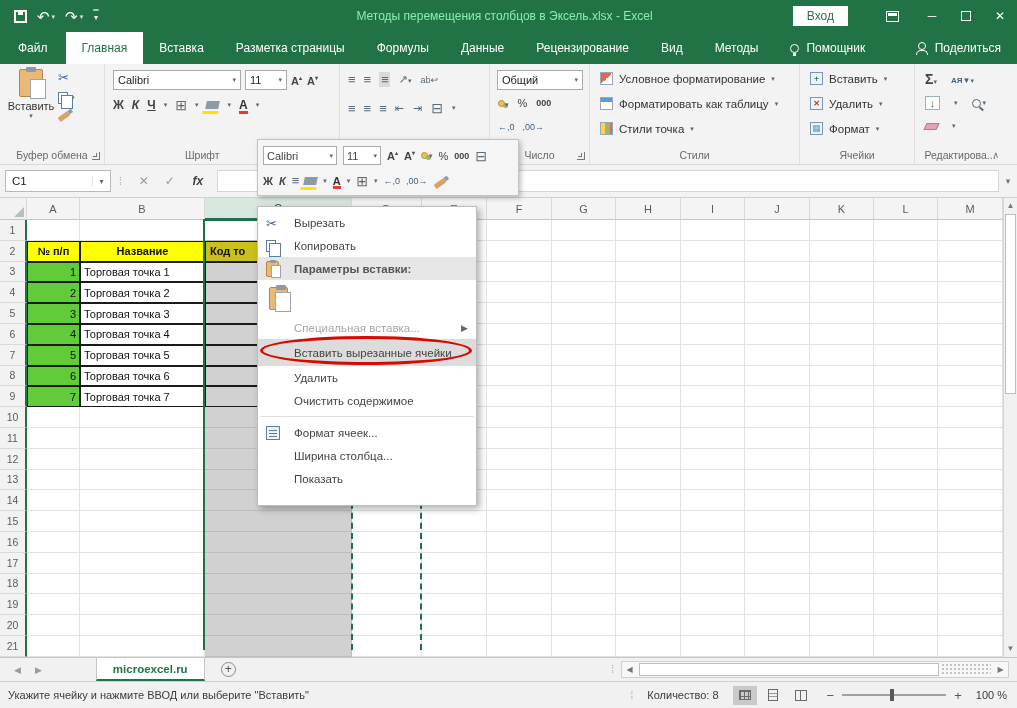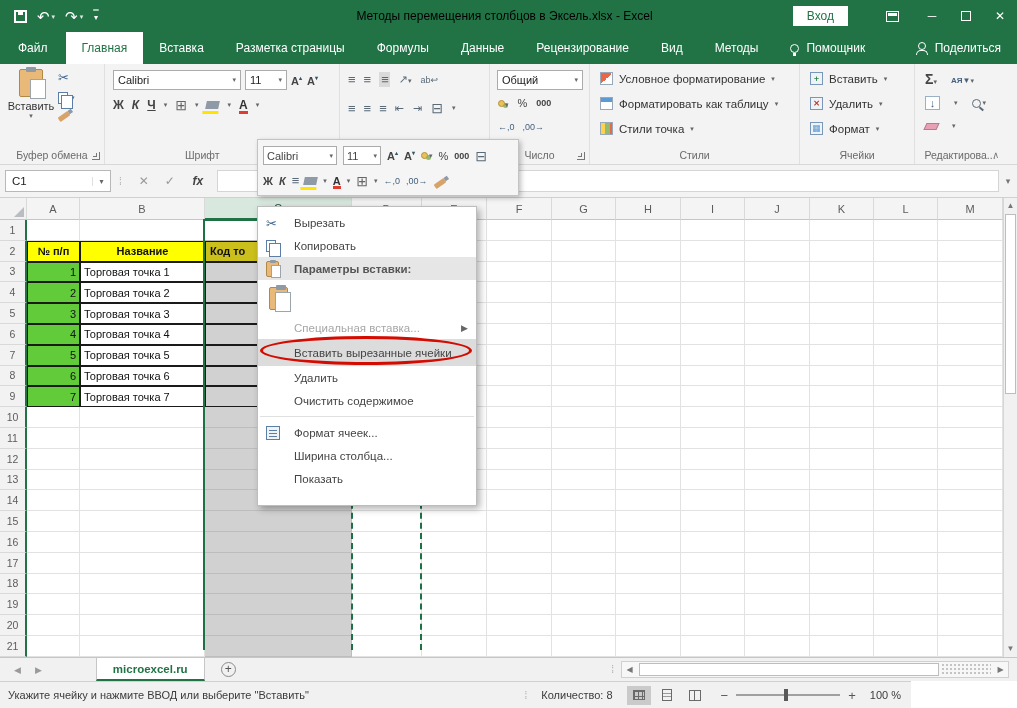--- a/index.html
+++ b/index.html
@@ -12,21 +12,21 @@
     display:flex;align-items:center;}
   .qat{display:flex;align-items:center;gap:10px;padding-left:14px;}
   .qat .qbtn{display:flex;align-items:center;color:#fff;font-size:15px;line-height:1;cursor:default;}
   .i-save{width:13px;height:13px;border:2px solid #fff;position:relative;}
   .i-save::after{content:"";position:absolute;left:2px;top:-1px;width:5px;height:4px;background:#fff;}
   .i-undo::before{content:"↶";} .i-redo::before{content:"↷";}
   .tinydd{font-size:7px;margin-left:2px;color:#d8e8df;}
   .i-qatmore{display:flex;flex-direction:column;align-items:center;line-height:4px;font-size:8px;color:#fff;}
   .i-qatmore::before{content:"▔";font-size:7px;} .i-qatmore::after{content:"▾";}
   #title-text{position:absolute;left:0;right:8px;top:0;height:32px;display:flex;align-items:center;justify-content:center;
-    font-size:12px;color:#000000;pointer-events:none;}
+    font-size:12px;color:#86efac;pointer-events:none;}
   .tright{position:absolute;right:0;top:0;height:32px;display:flex;align-items:center;padding-left:21px;}
   .signin{background:#fff;color:#217346;font-size:12px;padding:3px 14px;margin-right:22px;cursor:default;}
   .i-ribopt{width:13px;height:11px;border:1px solid #fff;position:relative;margin:0 16px;}
   .i-ribopt::after{content:"";position:absolute;left:1px;top:1px;right:1px;height:3px;background:#fff;}
   .wbtn{width:34px;height:32px;display:flex;align-items:center;justify-content:center;color:#fff;font-size:12px;}
   .i-max{width:10px;height:10px;border:1px solid #fff;}
 
   
   #tabstrip{position:absolute;left:0;top:32px;width:1017px;height:32px;background:#217346;display:flex;align-items:stretch;color:#fff;}
   .rtab{display:flex;align-items:center;padding:0 16px;font-size:12px;cursor:default;}
@@ -172,21 +172,21 @@
   .stab{background:#fff;border-left:1px solid #c6c6c6;border-right:1px solid #c6c6c6;border-bottom:2px solid #217346;
     display:flex;align-items:center;padding:0 16px;font-size:11.5px;font-weight:bold;color:#217346;margin-left:40px;}
   .addsheet{width:15px;height:15px;border:1px solid #8a8a8a;border-radius:50%;color:#555;font-size:12px;line-height:13px;text-align:center;align-self:center;margin-left:16px;}
   .hgrip{align-self:center;color:#b0b0b0;font-size:10px;margin-left:auto;letter-spacing:1px;}
   #hscroll{align-self:center;display:flex;align-items:center;width:388px;height:17px;margin:0 8px 0 6px;border:1px solid #d0d0d0;background:#f7f7f7;}
   .harr{width:15px;text-align:center;color:#777;font-size:8px;}
   .hthumb{width:300px;height:13px;background:#fff;border:1px solid #bdbdbd;margin-left:2px;}
   .hdots{flex:1;height:13px;margin:0 2px;background:radial-gradient(#c4c4c4 1px,transparent 1.2px);background-size:4px 4px;}
 
   
-  #statusbar{position:absolute;left:0;top:681px;width:911px;height:27px;background:#f1f1f1;border-top:1px solid #d0d0d0;
+  #statusbar{position:absolute;left:0;top:681px;width:1017px;height:27px;background:#f1f1f1;border-top:1px solid #d0d0d0;
     display:flex;align-items:center;font-size:11px;color:#3b3b3b;}
   .smsg{padding-left:8px;}
   .sright{margin-left:auto;display:flex;align-items:center;gap:14px;padding-right:10px;}
   .sdots{color:#b0b0b0;font-size:10px;}
   .viewbtns{display:flex;gap:4px;}
   .vb{width:24px;height:19px;display:flex;align-items:center;justify-content:center;}
   .vb.on{background:#cacaca;}
   .vb-grid{width:12px;height:10px;background:linear-gradient(#6a6a6a 1px,transparent 1px),linear-gradient(90deg,#6a6a6a 1px,transparent 1px);background-size:4px 5px;border:1px solid #6a6a6a;}
   .vb-page{width:10px;height:12px;border:1px solid #6a6a6a;background:linear-gradient(transparent 3px,#9a9a9a 3px,#9a9a9a 4px,transparent 4px,transparent 6px,#9a9a9a 6px,#9a9a9a 7px,transparent 7px);}
   .vb-break{width:12px;height:11px;border:1px solid #6a6a6a;position:relative;}

